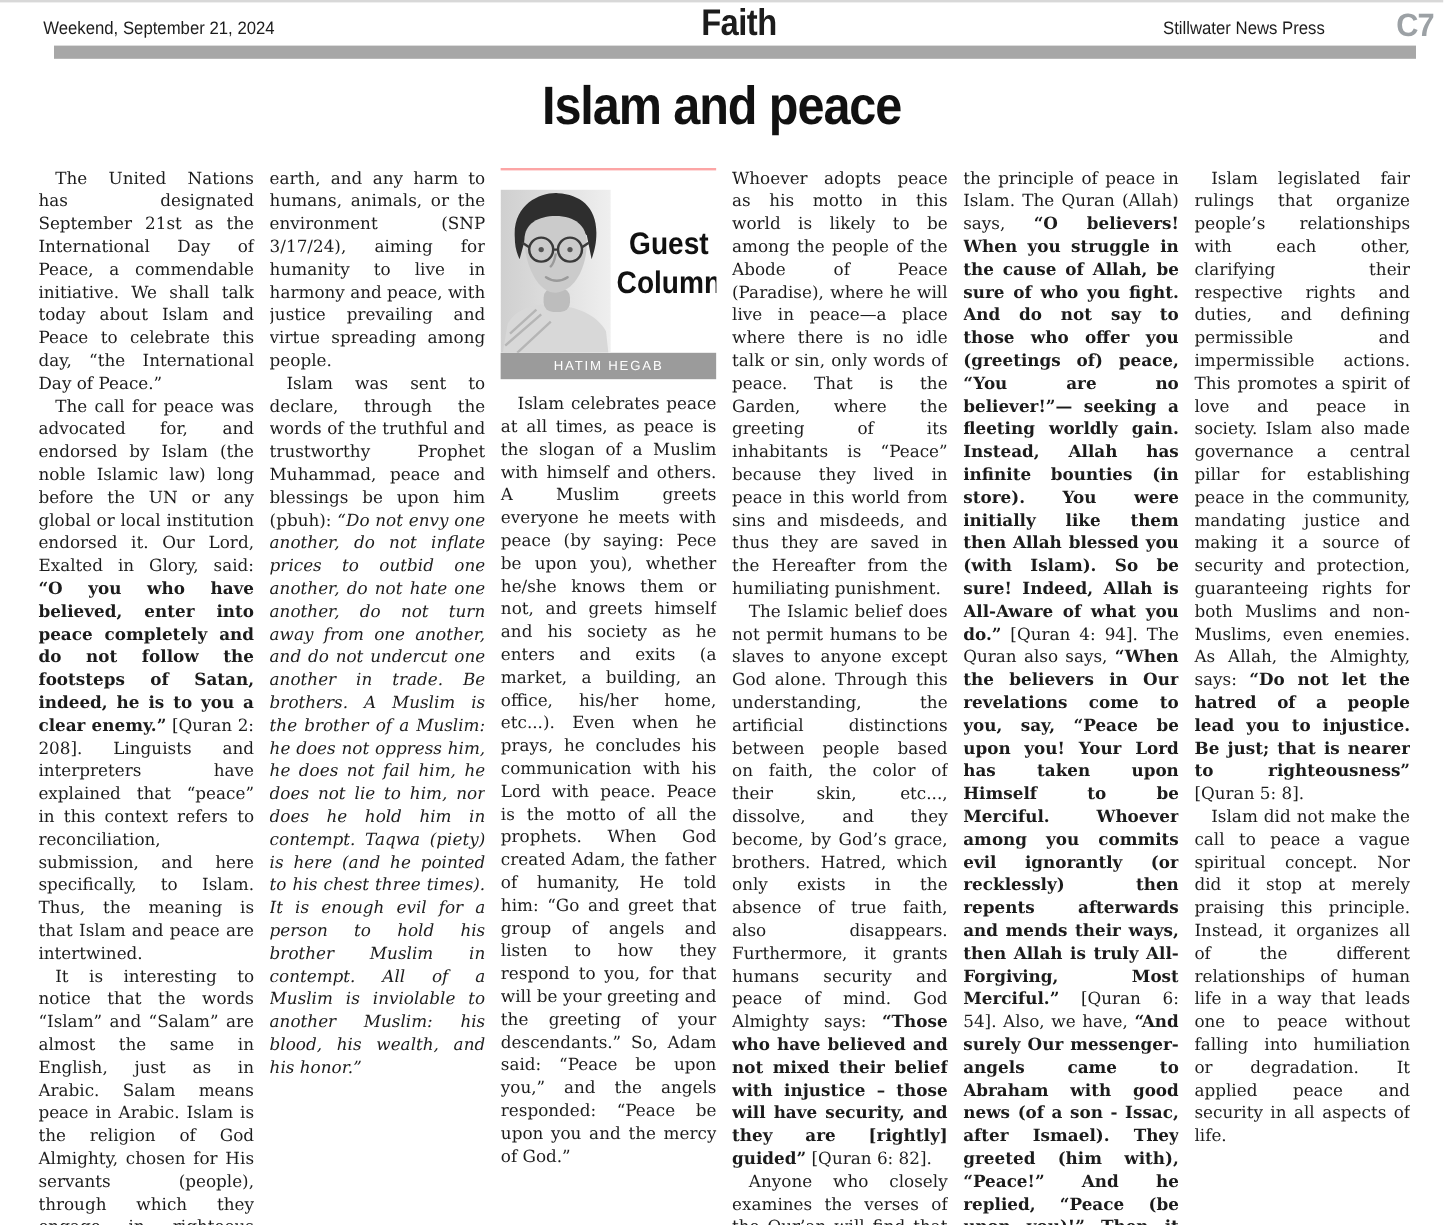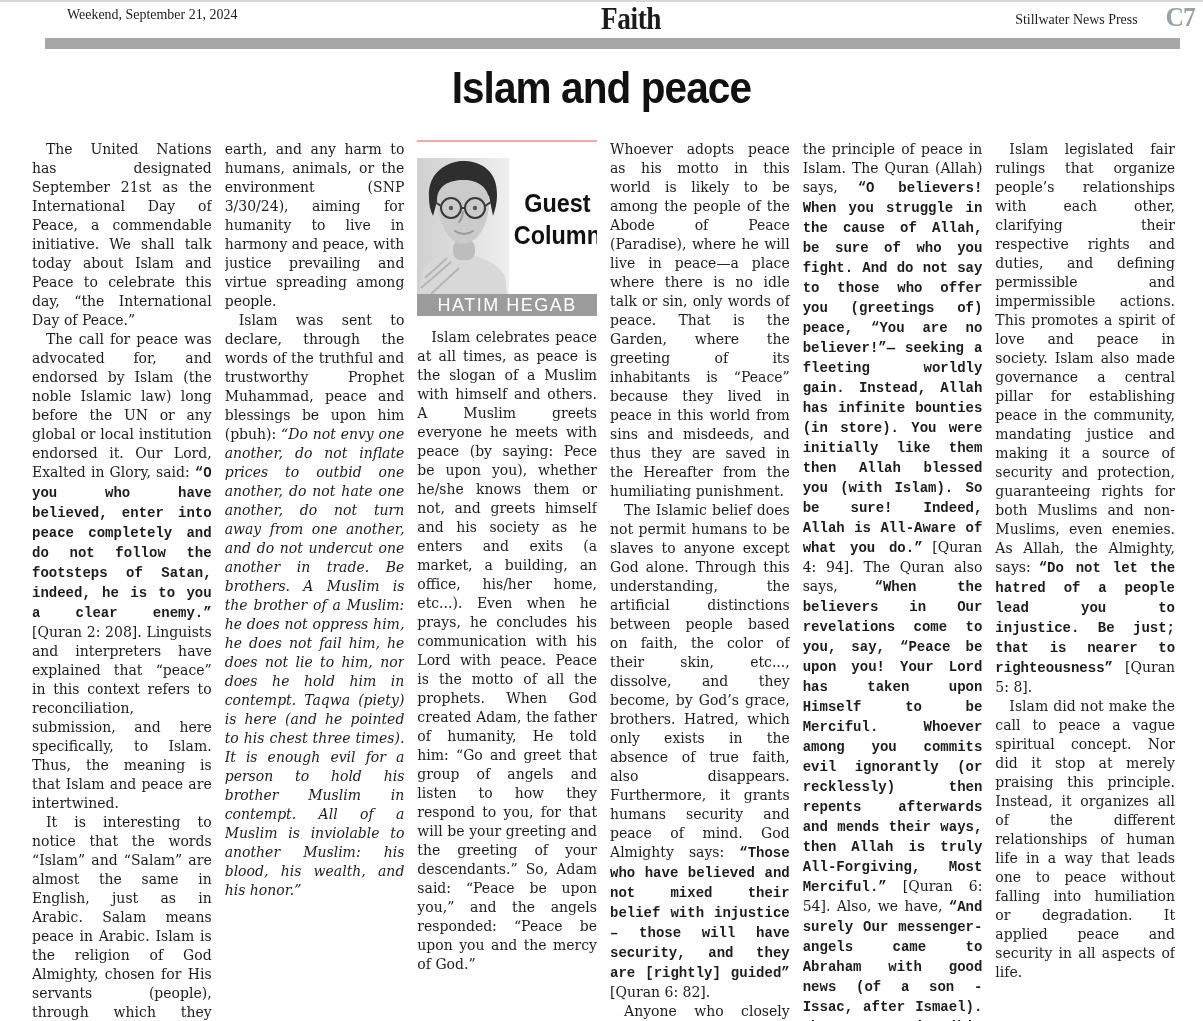--- a/index.html
+++ b/index.html
@@ -8,29 +8,28 @@
     width:1203px;height:1021px;
     background:#fff;
     overflow:hidden;
     font-family:"DejaVu Serif", serif;
     color:#1c1c1c;
   }
   .topline{height:2px;background:#d8d8d8;width:100%;}
   
   .masthead{
     position:relative;
-    display:flex;align-items:flex-start;
+    display:flex;align-items:flex-end;
     padding:4px 8px 2px 36px;
     height:26px;
-    font-family:Liberation Serif, serif;
-    margin-left:31px;
+    font-family:Liberation Sans, sans-serif;
   }
   .mh-left{flex:1;font-size:15px;transform:scaleX(.93);transform-origin:left center;white-space:nowrap;}
   .mh-center{font-size:31px;font-weight:700;line-height:26px;transform:scaleX(.88);transform-origin:center;letter-spacing:-.5px;}
-  .mh-right{flex:1;display:flex;justify-content:flex-end;align-items:flex-end;gap:26px;white-space:nowrap;}
+  .mh-right{flex:1;display:flex;justify-content:flex-end;align-items:flex-end;gap:58px;white-space:nowrap;}
   .mh-paper{font-size:15px;transform:scaleX(.93);transform-origin:right center;}
   .mh-page{font-size:27px;font-weight:700;line-height:22px;letter-spacing:-1px;transform:scaleX(.95);transform-origin:right bottom;}
   .rule-bar{height:11px;background:#a7a7a7;margin:4px 23px 0 45px;}
   
   .headline{
     margin:8px 0 0 0;
     text-align:center;
     font-family:"Liberation Sans", sans-serif;
     font-weight:700;
     font-size:45px;
@@ -51,36 +50,36 @@
     min-width:0;
     font-size:14px;
     line-height:19px;
     text-align:justify;
     height:885px;
     overflow:hidden;
     margin-top:11px;
   }
   .col p{margin:0;}
   .col p.indent{text-indent:14px;}
-  .col .bold{font-weight:700;font-family:Liberation Mono, monospace;}
+  .col .bold{font-weight:700;}
   .col .ital{font-style:italic;}
   
   .byline-block{margin-bottom:12px;}
   .byline-top{border-top:2px solid #fca5a5;padding-top:16px;display:flex;}
   .photo{width:92px;height:136px;display:block;flex:0 0 auto;}
   .guest-label{
     flex:1;display:flex;flex-direction:column;justify-content:center;align-items:center;
     font-family:"Liberation Sans", sans-serif;font-weight:700;font-size:26px;line-height:32px;color:#111;
     transform:scaleX(.9);transform-origin:center;
     padding-bottom:14px;
   }
   .caption-bar{
     background:#9b9b9b;color:#fff;
     font-family:"Liberation Sans", sans-serif;
-    font-size:18px;letter-spacing:1.5px;
+    font-size:11px;letter-spacing:1.5px;
     text-align:center;
     height:22px;line-height:22px;
     transform-origin:center;
   }
 </style>
 </head>
 <body>
 
 <div class="page">
   <div class="topline"></div>
@@ -98,21 +97,21 @@
 
   <h1 class="headline"><span class="squeeze">Islam and peace</span></h1>
 
   <main class="columns">
     <div class="col">
         <p class="indent"><span class="">The United Nations has designated September 21st as the International Day of Peace, a commendable initiative. We shall talk today about Islam and Peace to celebrate this day, “the International Day of Peace.”</span></p>
         <p class="indent"><span class="">The call for peace was advocated for, and endorsed by Islam (the noble Islamic law) long before the UN or any global or local institution endorsed it. Our Lord, Exalted in Glory, said: </span><span class="bold">“O you who have believed, enter into peace completely and do not follow the footsteps of Satan, indeed, he is to you a clear enemy.”</span><span class=""> [Quran 2: 208]. Linguists and interpreters have explained that “peace” in this context refers to reconciliation, submission, and here specifically, to Islam. Thus, the meaning is that Islam and peace are intertwined.</span></p>
         <p class="indent"><span class="">It is interesting to notice that the words “Islam” and “Salam” are almost the same in English, just as in Arabic. Salam means peace in Arabic. Islam is the religion of God Almighty, chosen for His servants (people), through which they engage in righteous deeds and work in devotion to Him. Islam is a religion that promotes the building of earth through brotherhood and construction, and the enrichment of faith through gratitude and contentment. Islam forbids oppression, killing, injustice, corruption on</span></p>
       </div>
     <div class="col">
-        <p class=""><span class="">earth, and any harm to humans, animals, or the environment (SNP 3/30/24), aiming for humanity to live in harmony and peace, with justice prevailing and virtue spreading among people.</span></p>
+        <p class=""><span class="">earth, and any harm to humans, animals, or the environment (SNP 3/17/24), aiming for humanity to live in harmony and peace, with justice prevailing and virtue spreading among people.</span></p>
         <p class="indent"><span class="">Islam was sent to declare, through the words of the truthful and trustworthy Prophet Muhammad, peace and blessings be upon him (pbuh): </span><span class="ital">“Do not envy one another, do not inflate prices to outbid one another, do not hate one another, do not turn away from one another, and do not undercut one another in trade. Be brothers. A Muslim is the brother of a Muslim: he does not oppress him, he does not fail him, he does not lie to him, nor does he hold him in contempt. Taqwa (piety) is here (and he pointed to his chest three times). It is enough evil for a person to hold his brother Muslim in contempt. All of a Muslim is inviolable to another Muslim: his blood, his wealth, and his honor.”</span></p>
       </div>
     <div class="col">
       <div class="byline-block">
         <div class="byline-top">
           <svg class="photo" viewBox="0 0 92 136" xmlns="http://www.w3.org/2000/svg">
             <defs>
               <linearGradient id="pbg" x1="0" y1="0" x2="1" y2="0">
                 <stop offset="0" stop-color="#cfcfcf"></stop>
                 <stop offset="1" stop-color="#efefef"></stop>

